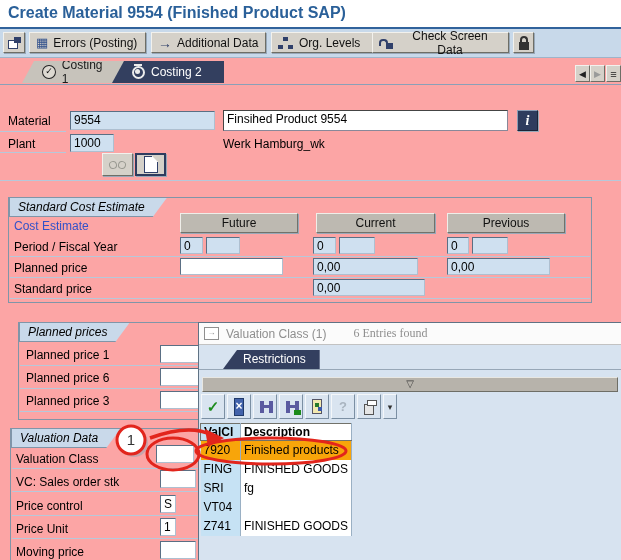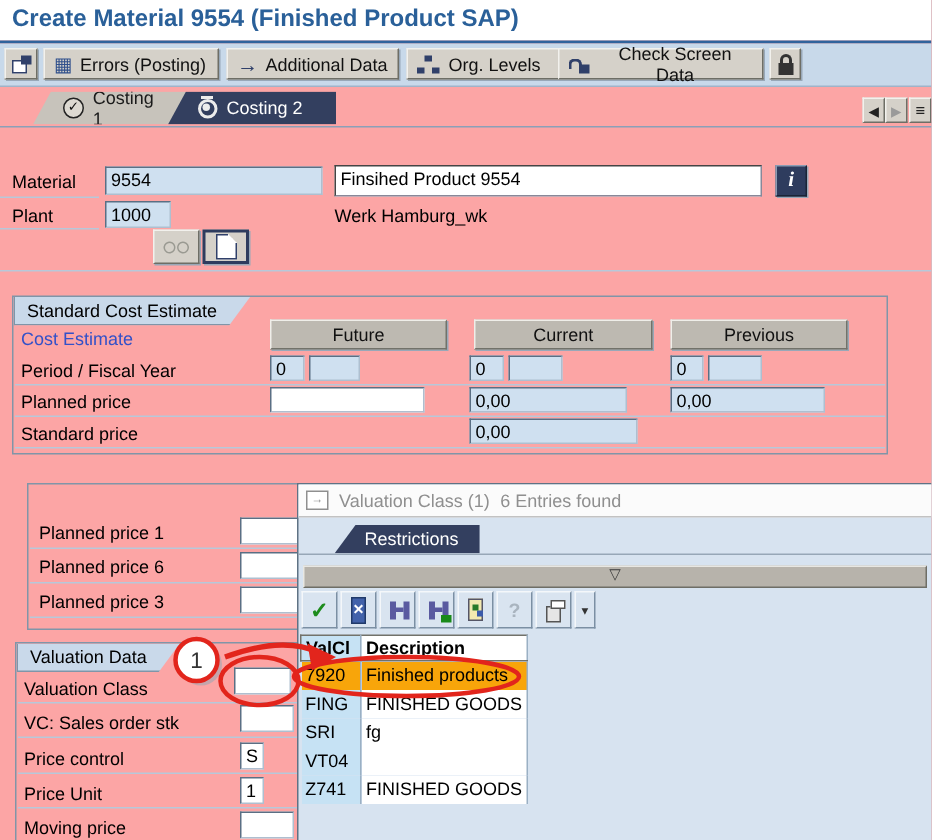--- a/index.html
+++ b/index.html
@@ -45,21 +45,21 @@
           border:1px solid;border-color:#f2f1ed #6e6e66 #6e6e66 #f2f1ed;font-size:9px;
           display:flex;align-items:center;justify-content:center;padding:0;}
   
   .lbl{position:absolute;white-space:nowrap;}
   .fld{position:absolute;box-sizing:border-box;background:#fff;border:1px solid;
        border-color:#5a6f84 #aebfd0 #aebfd0 #5a6f84;padding:1px 3px;font-size:12px;line-height:14px;white-space:nowrap;overflow:hidden;}
   .fld.ro{background:#cfe0f0;}
   .sep{position:absolute;height:1px;background:#b6c8da;}
   .grp{position:absolute;box-sizing:border-box;border:1px solid #8095a8;}
   .grpcap{position:absolute;box-sizing:border-box;background:#c9d9ea;border-left:1px solid #8095a8;border-bottom:1px solid #8095a8;
-          padding:2px 22px 2px 8px;clip-path:polygon(0 0,100% 0,calc(100% - 14px) 100%,0 100%);white-space:nowrap;z-index:1;}
+          padding:2px 22px 2px 8px;clip-path:polygon(0 0,100% 0,calc(100% - 14px) 100%,0 100%);white-space:nowrap;z-index:1;font-style:italic;}
   .colbtn{position:absolute;box-sizing:border-box;height:20px;background:#bdb9b1;border:1px solid;
           border-color:#efeee9 #72726a #72726a #efeee9;box-shadow:1px 1px 0 #98a8b8;
           font-size:12px;text-align:center;line-height:17px;color:#111;}
   .blue{color:#3351c8;}
   .infobtn{position:absolute;left:517px;top:110px;width:21px;height:21px;box-sizing:border-box;background:#2e3c5e;
            border:1px solid;border-color:#8a9cb4 #1a2436 #1a2436 #8a9cb4;color:#fff;
            font-family:"Liberation Serif",serif;font-style:italic;font-weight:bold;font-size:14px;
            text-align:center;line-height:18px;box-shadow:1px 1px 0 #98a8b8;}
   .smallbtn{position:absolute;top:153px;width:31px;height:23px;box-sizing:border-box;background:#d5d1c9;
             border:1px solid;border-color:#f2f1ed #6e6e66 #6e6e66 #f2f1ed;box-shadow:1px 1px 0 #98a8b8;
@@ -196,20 +196,21 @@
   <div class="fld" style="left:180px;top:258px;width:103px;height:17px;"></div>
   <div class="fld ro" style="left:313px;top:258px;width:105px;height:17px;">0,00</div>
   <div class="fld ro" style="left:447px;top:258px;width:103px;height:17px;">0,00</div>
   <div class="sep" style="left:10px;top:277px;width:580px;"></div>
 
   <div class="lbl" style="left:14px;top:282px;">Standard price</div>
   <div class="fld ro" style="left:313px;top:279px;width:112px;height:17px;">0,00</div>
   <div class="sep" style="left:10px;top:298px;width:580px;"></div>
 
   <div class="grp" style="left:18px;top:322px;width:574px;height:98px;"></div>
+  <div class="grpcap" style="left:19px;top:323px;">Planned prices</div>
   <div class="lbl" style="left:26px;top:348px;">Planned price 1</div>
   <div class="fld" style="left:160px;top:345px;width:45px;height:18px;"></div>
   <div class="sep" style="left:20px;top:365px;width:570px;"></div>
   <div class="lbl" style="left:26px;top:371px;">Planned price 6</div>
   <div class="fld" style="left:160px;top:368px;width:45px;height:18px;"></div>
   <div class="sep" style="left:20px;top:388px;width:570px;"></div>
   <div class="lbl" style="left:26px;top:394px;">Planned price 3</div>
   <div class="fld" style="left:160px;top:391px;width:45px;height:18px;"></div>
   <div class="sep" style="left:20px;top:411px;width:570px;"></div>
 
@@ -227,21 +228,21 @@
   <div class="lbl" style="left:16px;top:522px;">Price Unit</div>
   <div class="fld" style="left:160px;top:518px;width:16px;height:18px;">1</div>
   <div class="sep" style="left:12px;top:538px;width:578px;"></div>
   <div class="lbl" style="left:16px;top:545px;">Moving price</div>
   <div class="fld" style="left:160px;top:541px;width:36px;height:18px;"></div>
 
   <div class="popup">
     <div class="popup-title">
       <span class="ptico">→</span>
       <span>Valuation Class (1)</span>
-      <span style="margin-left:0;">6 Entries found</span>
+      <span style="margin-left:20px;font-family:Liberation Serif, serif;">6 Entries found</span>
     </div>
     <div class="popup-tab">Restrictions</div>
     <div class="popup-tabline"></div>
     <div class="popup-filter">▽</div>
     <div class="ptool">
       <button class="pbtn chk">✓</button>
       <button class="pbtn cancel">
           <span>×</span>
         </button>
       <button class="pbtn">

